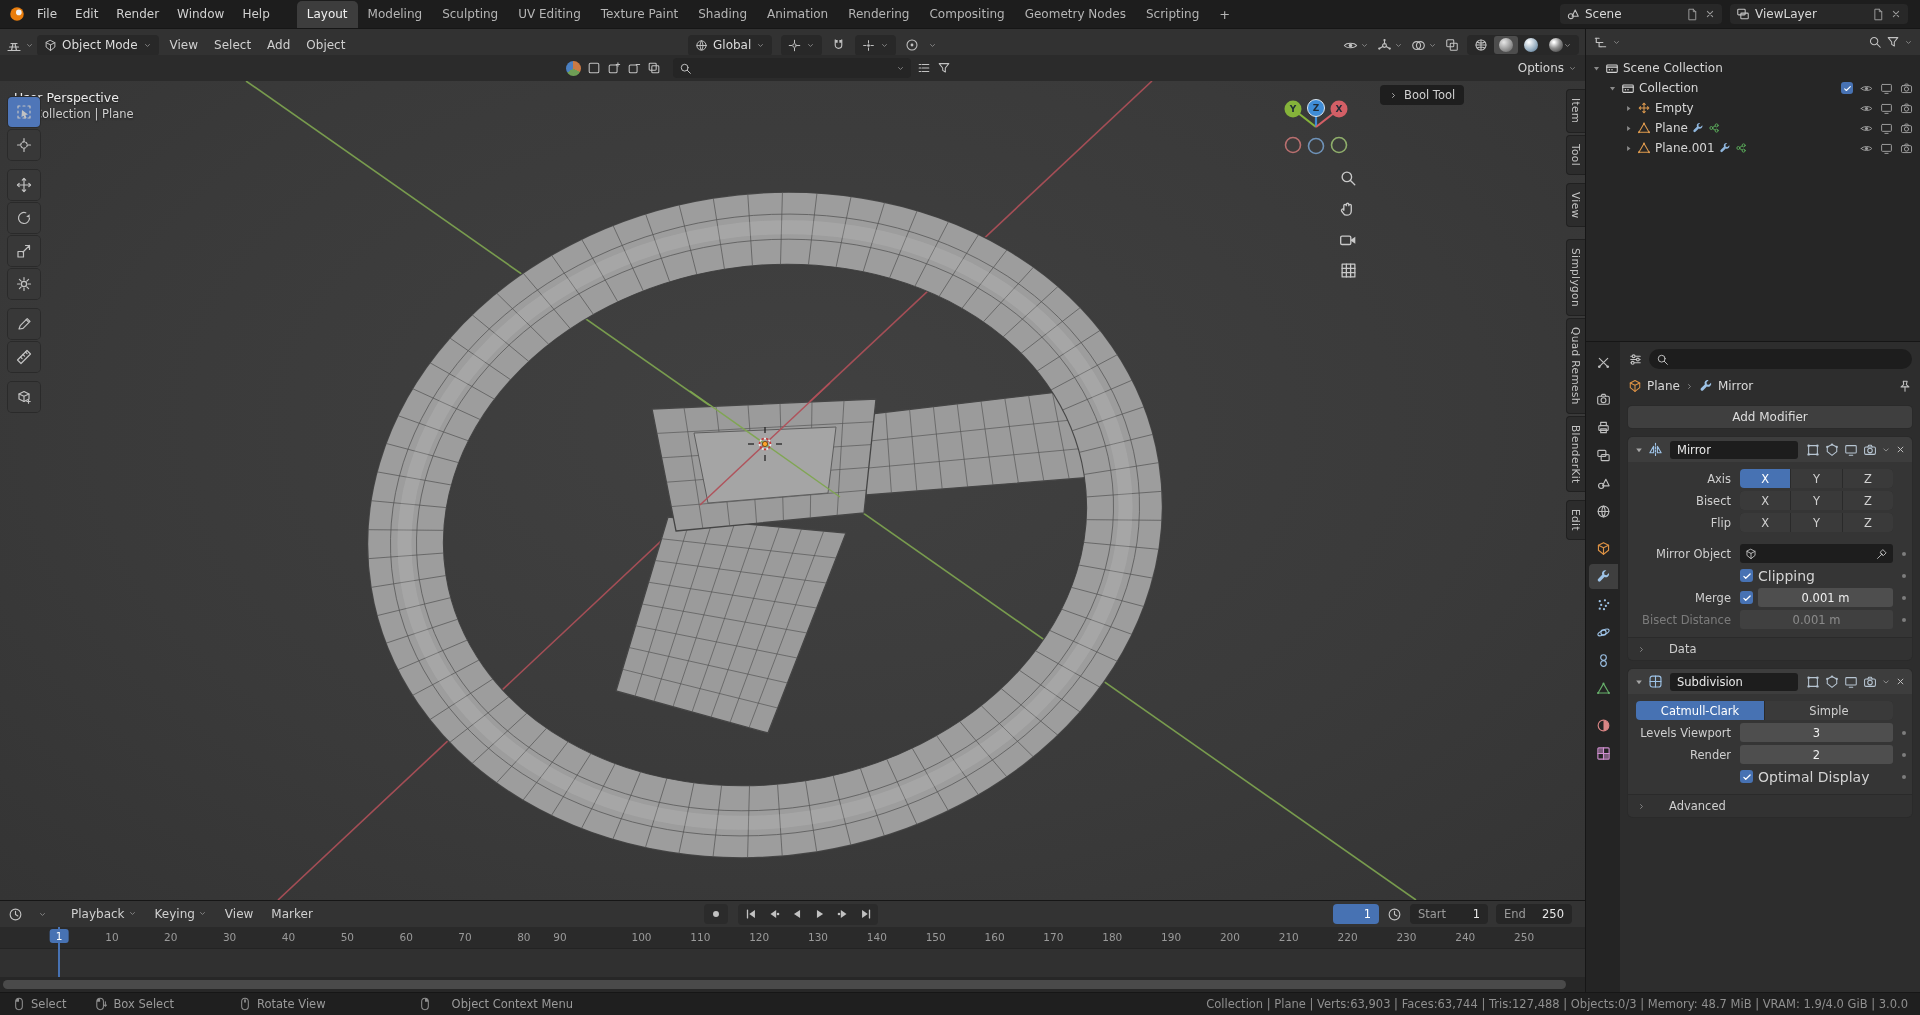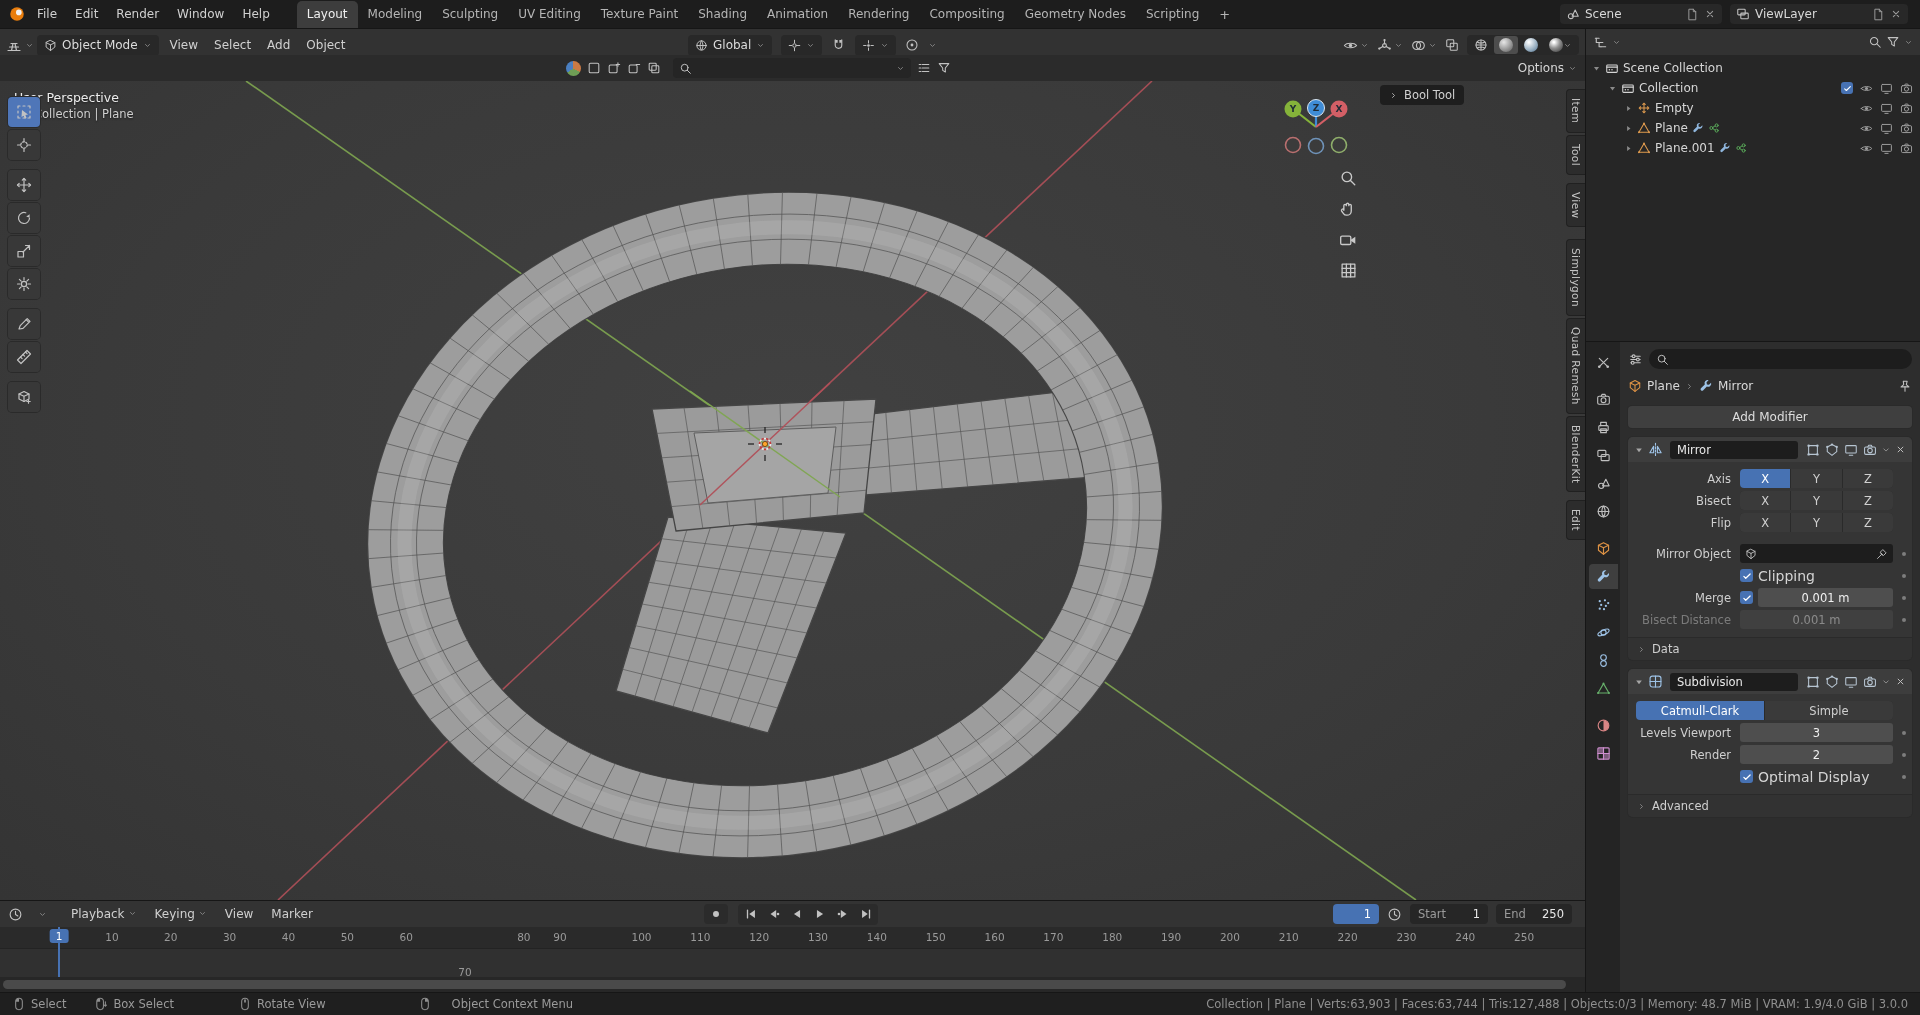--- a/index.html
+++ b/index.html
@@ -150,21 +150,21 @@
   .seg{display:flex;flex:1;border-radius:4px;overflow:hidden;gap:1px;background:#2a2a2a}
   .seg > span{flex:1;height:19px;background:#3a3a3a;display:flex;align-items:center;justify-content:center;
               font-size:11.5px;color:#d0d0d0;white-space:nowrap}
   .seg > span.active{background:#4772b3;color:#fff}
   .numfield{flex:1;height:19px;background:#4e4e4e;border-radius:3px;display:flex;align-items:center;
             justify-content:center;color:#f0f0f0;font-size:11.5px}
   .obj-field{flex:1;height:19px;background:#1d1d1d;border-radius:3px;display:flex;align-items:center;
              padding:0 5px;gap:5px}
   .cb-label{color:#d4d4d4;font-size:14px}
   .prow.disabled .plabel,.prow.disabled .numfield{opacity:.45}
-  .subsection{height:23px;display:flex;align-items:center;gap:6px;padding:0 9px;background:#323232;
+  .subsection{height:23px;display:flex;align-items:center;gap:23px;padding:0 9px;background:#323232;
               border-top:1px solid #2a2a2a;color:#cfcfcf;font-size:11.5px}
   .mt{margin-top:10px}
 </style>
 </head>
 <body>
 
 <div class="app">
 
   <header class="topbar">
     <span class="icon">
@@ -852,21 +852,21 @@
       </div>
     </div>
     <div class="tl-body">
       <div class="tl-ruler">
           <span class="tick" style="left: 111.956px;">10</span>
           <span class="tick" style="left: 170.796px;">20</span>
           <span class="tick" style="left: 229.636px;">30</span>
           <span class="tick" style="left: 288.476px;">40</span>
           <span class="tick" style="left: 347.316px;">50</span>
           <span class="tick" style="left: 406.156px;">60</span>
-          <span class="tick" style="left: 464.996px; margin-top: 35px;">70</span>
+          <span class="tick" style="left: 464.996px;">70</span>
           <span class="tick" style="left: 523.836px;">80</span>
           <span class="tick" style="left: 560px;">90</span>
           <span class="tick" style="left: 641.516px;">100</span>
           <span class="tick" style="left: 700.356px;">110</span>
           <span class="tick" style="left: 759.196px;">120</span>
           <span class="tick" style="left: 818.036px;">130</span>
           <span class="tick" style="left: 876.876px;">140</span>
           <span class="tick" style="left: 935.716px;">150</span>
           <span class="tick" style="left: 994.556px;">160</span>
           <span class="tick" style="left: 1053.4px;">170</span>

